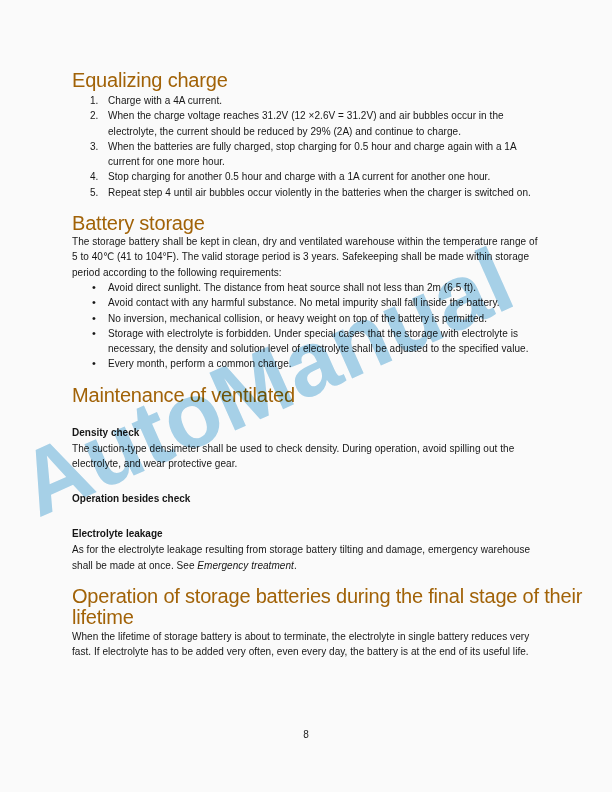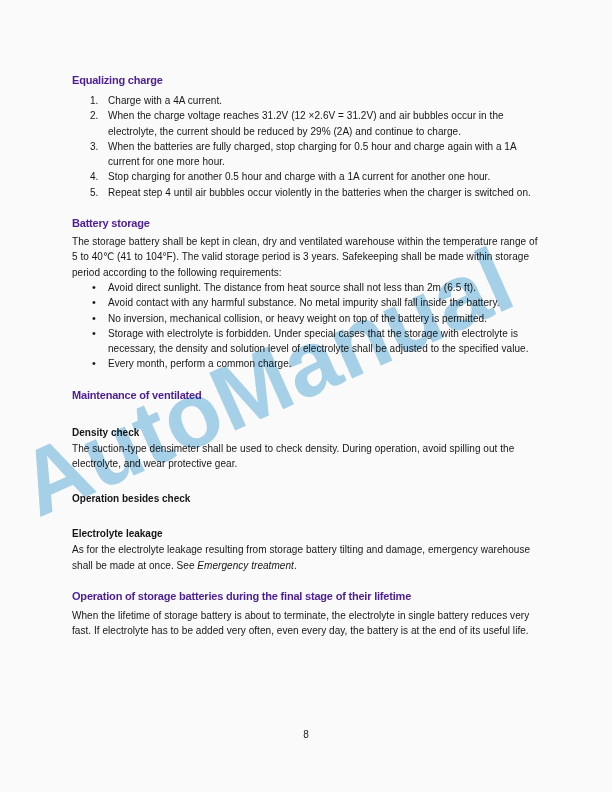--- a/index.html
+++ b/index.html
@@ -16,24 +16,24 @@
     width: 612px;
     height: 792px;
     padding: 70px 72px 0 72px;
   }
   .content {
     position: relative;
     width: 468px;
     z-index: 1;
   }
   h1 {
-    font-size: 11px;
+    font-size: 20px;
     line-height: 20px;
-    font-weight: 700;
-    color: #4c1d95;
+    font-weight: 400;
+    color: #a16207;
     letter-spacing: -0.2px;
   }
   h1.gap-top { margin-top: 13px; }
   h1.two-line { width: 512px; line-height: 21px; }
   h3 {
     font-size: 10px;
     line-height: 15px;
     font-weight: 700;
     margin-top: 20px;
   }

